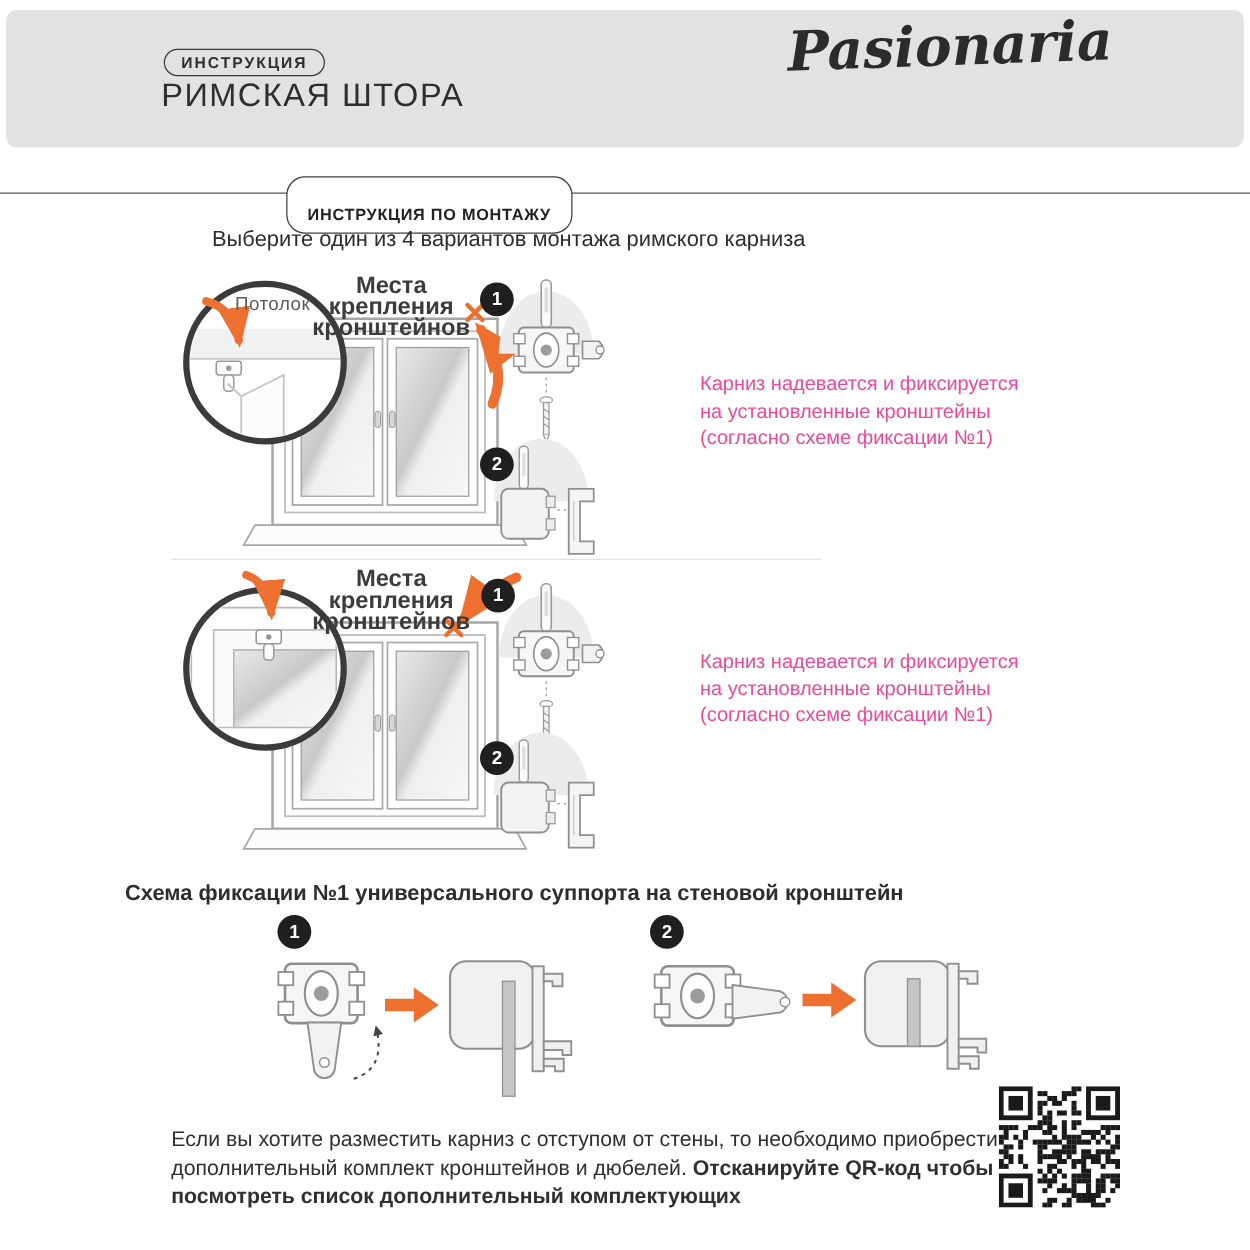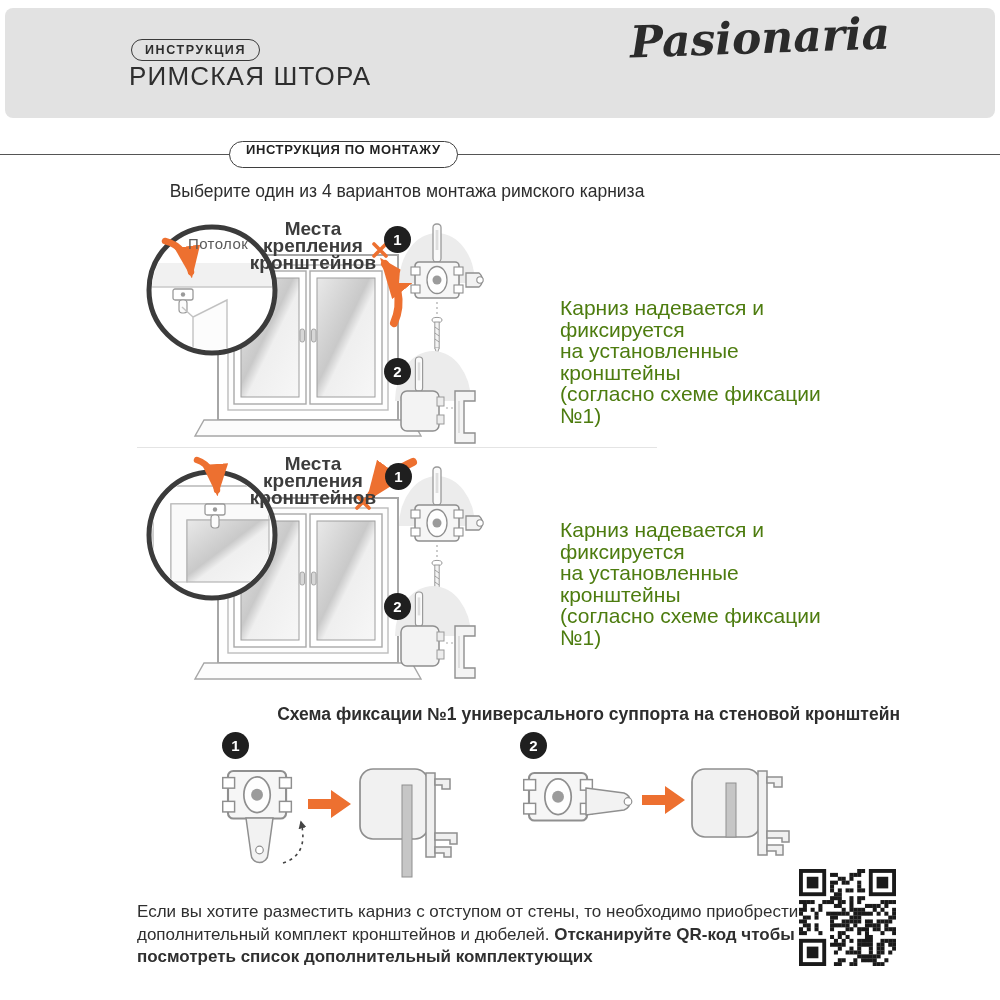--- a/index.html
+++ b/index.html
@@ -11,34 +11,34 @@
   .header-badge{left:131px;top:39px;border:1.6px solid #3a3a3a;border-radius:13px;padding:3px 13px;
     font-size:12.5px;font-weight:700;letter-spacing:1.6px;color:#2e2e2e;background:transparent}
   .page-title{left:129px;top:61px;font-size:26px;font-weight:400;letter-spacing:1.2px;color:#2e2e2e}
   .brand-block{left:610px;top:16px;width:300px;text-align:center}
   .brand-name{font-family:"DejaVu Serif",serif;font-style:italic;font-weight:700;font-size:44px;
     color:#2b2b2b;transform:rotate(-2deg);display:inline-block;line-height:1}
   .brand-tagline{margin-top:3px;font-size:12.5px;letter-spacing:1.8px;color:#3a3a3a}
 
   .section-rule{left:0;top:154px;width:1000px;height:1px;background:#555}
   .section-badge{left:229px;top:141px;height:27px;background:#fff;border:1.6px solid #3f3f3f;border-radius:15px;
-    padding:0 16px;font-size:13px;font-weight:700;letter-spacing:.6px;color:#222;line-height:15px}
+    padding:22px 16px;font-size:13px;font-weight:700;letter-spacing:.6px;color:#222;line-height:15px}
 
   .montage-heading{left:137px;top:181px;width:540px;text-align:center;font-size:17.5px;font-weight:400;color:#2d2d2d}
-  .schema-heading{left:100px;top:704px;width:800px;text-align:right;font-size:17.5px;font-weight:700;color:#2d2d2d}
+  .schema-heading{left:100px;top:704px;width:800px;text-align:left;font-size:17.5px;font-weight:700;color:#2d2d2d}
 
   .marker-label{width:140px;text-align:center;font-size:19px;font-weight:600;line-height:17px;color:#3c3c3c}
   .inset-label{font-size:15px;color:#5a5a5a;letter-spacing:.4px}
 
   .step-badge{width:27px;height:27px;border-radius:50%;background:#1f1f1f;color:#fff;
     display:flex;align-items:center;justify-content:center;font-size:15px;font-weight:700}
 
   .option-text{width:300px}
   .option-title{font-size:16.5px;font-weight:700;color:#2d2d2d;letter-spacing:.3px;margin-bottom:6px}
-  .option-desc span{display:block;font-size:21px;line-height:21.5px;color:#4d7c0f}
+  .option-desc span{display:block;font-size:16px;line-height:21.5px;color:#ec4899}
 
   .divider{left:137px;top:447px;width:520px;height:1px;background:#e4e4e4}
 
   .footer-note{left:137px;top:901px;width:680px;font-size:17px;line-height:22.5px;color:#2f2f2f}
   .footer-note div{white-space:nowrap}
   .footer-note .b{font-weight:700}
 
   svg{display:block}
 </style>
 </head>

